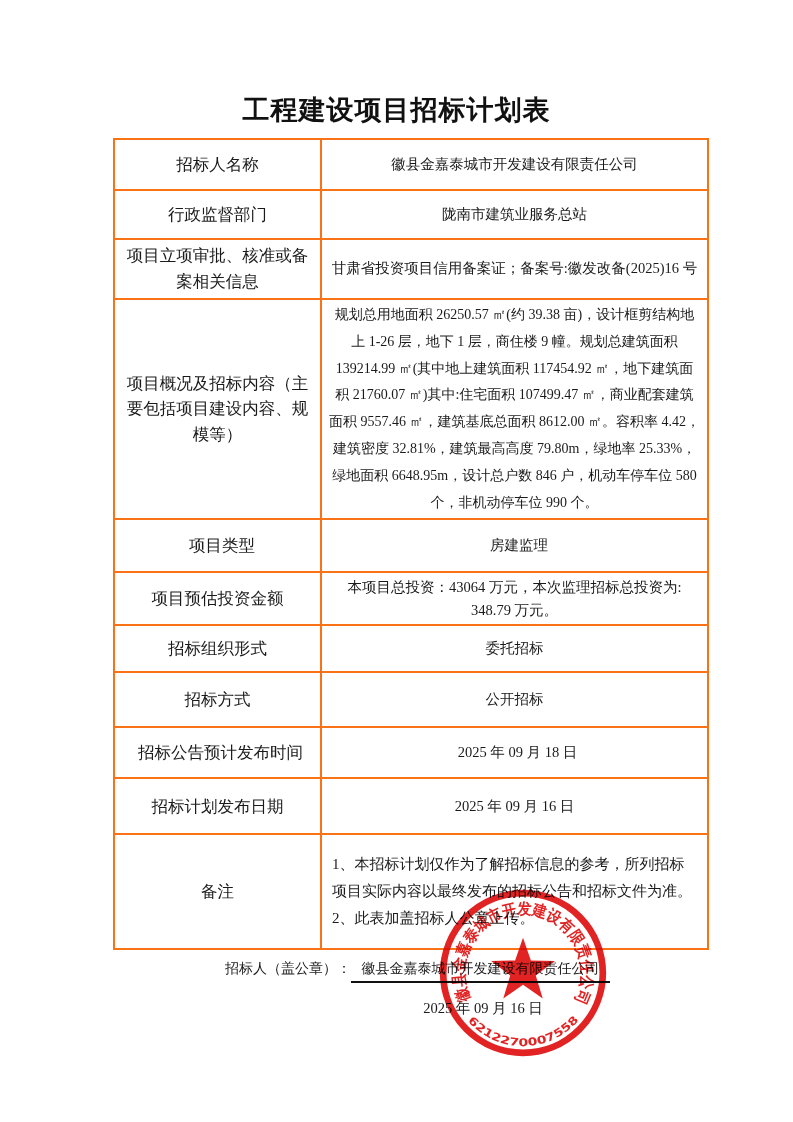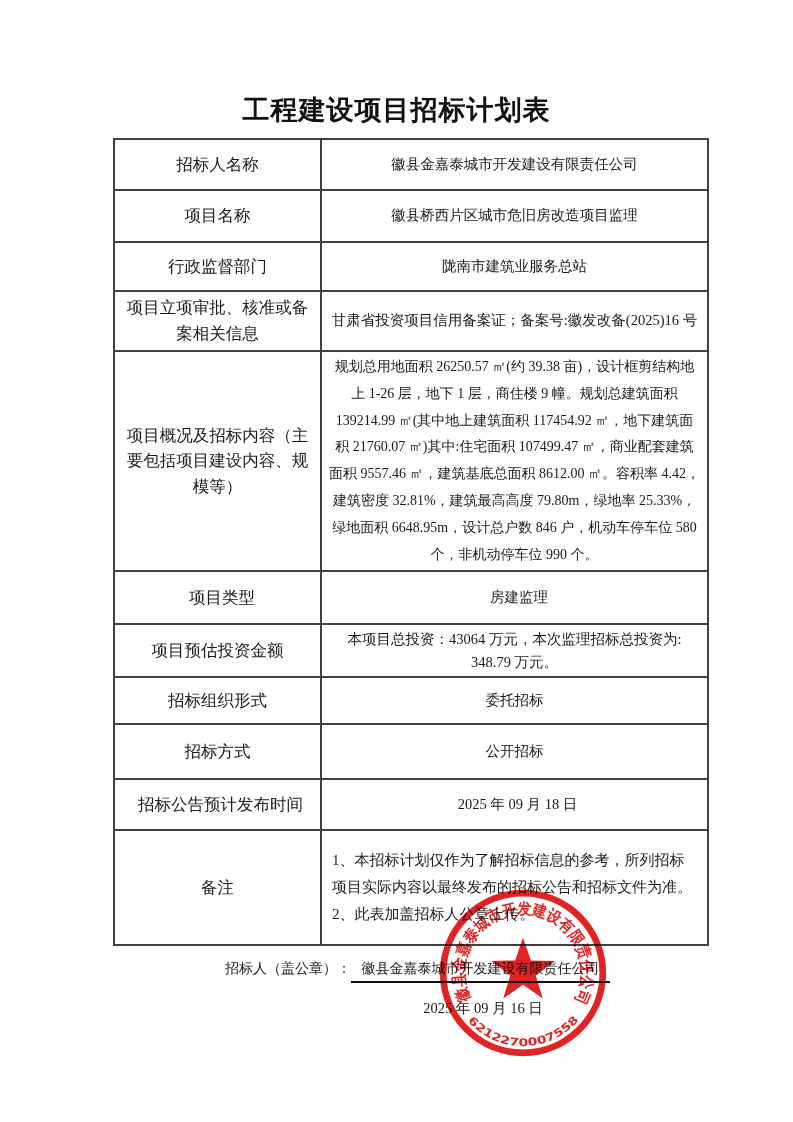--- a/index.html
+++ b/index.html
@@ -12,21 +12,21 @@
     position:absolute; top:92px; left:0; width:100%;
     text-align:center; font-size:27px; font-weight:bold; letter-spacing:1px;
     font-family:"DejaVu Sans","Liberation Sans",sans-serif; color:#111;
     margin:0;
   }
   table.plan {
     position:absolute; left:113px; top:138px; width:566px;
     border-collapse:collapse; table-layout:fixed;
   }
   table.plan td {
-    border:2px solid #404040; vertical-align:middle;
+    border:2px solid #f97316; vertical-align:middle;
     padding:2px 6px; overflow:hidden;margin-top:20px;
   }
   td.lbl { width:193px; text-align:center; font-size:16.5px; line-height:1.55; }
   td.val { width:373px; text-align:center; font-size:14.5px; line-height:1.6; }
   tr.r0  td { height:45px; }
   tr.r1  td { height:46px; }
   tr.r2  td { height:43px; }
   tr.r3  td { height:54px; }
   tr.r4  td { height:184px; }
   tr.r5  td { height:47px;padding-left:15px; }
@@ -64,24 +64,20 @@
 <div class="page">
 
   <h1 class="doc-title">工程建设项目招标计划表</h1>
 
   <table class="plan">
     <tbody>
       <tr class="r0">
         <td class="lbl">招标人名称</td>
         <td class="val">徽县金嘉泰城市开发建设有限责任公司</td>
       </tr>
-      <tr class="r1">
-        <td class="lbl">项目名称</td>
-        <td class="val">徽县桥西片区城市危旧房改造项目监理</td>
-      </tr>
       <tr class="r2">
         <td class="lbl">行政监督部门</td>
         <td class="val">陇南市建筑业服务总站</td>
       </tr>
       <tr class="r3">
         <td class="lbl">项目立项审批、核准或备案相关信息</td>
         <td class="val">甘肃省投资项目信用备案证；备案号:徽发改备(2025)16 号</td>
       </tr>
       <tr class="r4">
         <td class="lbl">项目概况及招标内容（主要包括项目建设内容、规模等）</td>
@@ -99,20 +95,24 @@
         <td class="lbl">招标组织形式</td>
         <td class="val">委托招标</td>
       </tr>
       <tr class="r8">
         <td class="lbl">招标方式</td>
         <td class="val">公开招标</td>
       </tr>
       <tr class="r9">
         <td class="lbl">招标公告预计发布时间</td>
         <td class="val">2025 年 09 月 18 日</td>
+      </tr>
+      <tr class="r10">
+        <td class="lbl">招标计划发布日期</td>
+        <td class="val">2025 年 09 月 16 日</td>
       </tr>
       <tr class="r11">
         <td class="lbl">备注</td>
         <td class="val">1、本招标计划仅作为了解招标信息的参考，所列招标项目实际内容以最终发布的招标公告和招标文件为准。
 2、此表加盖招标人公章上传。</td>
       </tr>
     </tbody>
   </table>
 
   <div class="sig-row">

